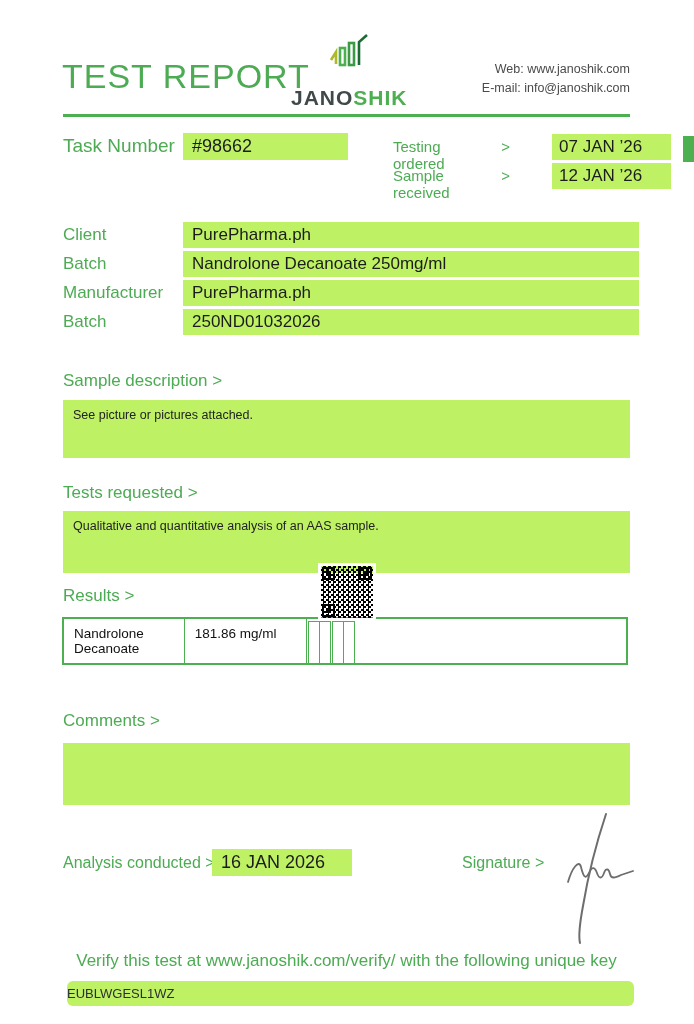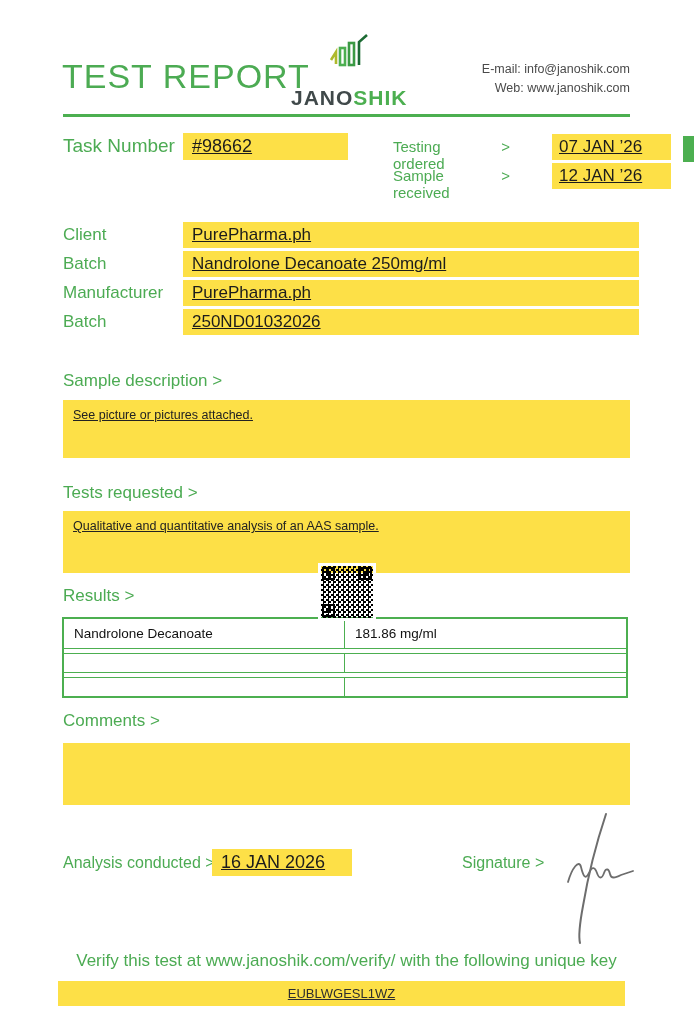--- a/index.html
+++ b/index.html
@@ -1,20 +1,20 @@
 <!DOCTYPE html>
 <html><head>
 <meta charset="utf-8">
 <style>
   html,body{margin:0;padding:0;background:#fff;}
   .page{position:relative;width:694px;height:1024px;background:#ffffff;overflow:hidden;
         font-family:"Liberation Sans", sans-serif;color:#1c1c1c;}
   .green{color:#4cab53;}
   .abs{position:absolute;}
-  .graybox{background:#fde047;text-decoration:underline;}
+  .graybox{background:#bef264;}
 
   
   .title{left:62px;top:57px;font-size:34px;letter-spacing:1px;font-weight:500;}
   .logo{left:291px;top:34px;width:116px;text-align:center;}
   .logo-text{font-size:21px;font-weight:bold;letter-spacing:1px;margin-top:10px;}
   .logo-jano{color:#40494a;}
   .logo-shik{color:#4caf50;}
   .contact{right:64px;top:60px;font-size:12.5px;color:#4a4a4a;text-align:right;line-height:1.55;}
   .divider{left:63px;top:114px;width:567px;height:3px;background:#4caf50;}
   .edge-tab{right:0;top:136px;width:11px;height:26px;background:#4caf50;}
@@ -30,21 +30,21 @@
 
   
   .info-label{left:63px;font-size:17px;}
   .info-box{left:183px;width:447px;height:26px;font-size:17px;line-height:26px;padding-left:9px;font-weight:500;}
 
   .heading{left:63px;font-size:17px;}
   .bodybox{left:63px;width:567px;font-size:12.5px;color:#222;padding:8px 10px;box-sizing:border-box;}
 
   
   .rtable{left:62px;top:617px;width:566px;border:2px solid #4caf50;box-sizing:border-box;
-          display:flex;flex-direction:column;gap:3px;background:#fff;}
+          display:flex;flex-direction:row;gap:3px;background:#fff;}
   .trow{display:flex;border:1px solid #4caf50;margin:-1px;}
   .trow + .trow{margin-top:2px;}
   .tcell{width:50%;box-sizing:border-box;font-size:13.5px;padding:7px 0 7px 10px;color:#111;}
   .tcell:first-child{border-right:1px solid #4caf50;}
   .trow.empty .tcell{padding:9px 0 9px 10px;font-size:11px;}
 
   
   .qr{left:321px;top:566px;width:52px;height:52px;background:
       conic-gradient(#000 25%, transparent 0 50%, #000 0 75%, transparent 0);
       background-size:5px 5px;outline:3px solid #fff;z-index:3;}
@@ -52,43 +52,43 @@
           background:#000 content-box;padding:2px;}
   .f1{left:1px;top:1px;} .f2{right:1px;top:1px;} .f3{left:1px;bottom:1px;}
 
   
   .analysis-label{left:63px;top:854px;font-size:16px;}
   .analysis-box{left:212px;top:849px;width:131px;height:27px;font-size:18px;font-weight:500;
                 line-height:27px;padding-left:9px;}
   .sig-label{left:462px;top:854px;font-size:16px;}
   .sig-svg{left:546px;top:808px;}
   .verify{left:63px;top:951px;width:567px;font-size:17px;text-align:center;white-space:nowrap;}
-  .key-box{left:58px;top:981px;width:567px;height:25px;font-size:13px;color:#2e2e2e;
-           line-height:25px;text-align:center;}
+  .key-box{left:67px;top:981px;width:567px;height:25px;font-size:13px;color:#2e2e2e;
+           line-height:25px;text-align:left;border-radius:6px;}
 </style>
 </head>
 <body>
 
 <div class="page">
 
   <div class="abs title green">TEST REPORT</div>
 
   <div class="abs logo">
     <svg width="48" height="38" viewBox="0 0 48 38">
       <polyline points="6,26 11,18 11,30" fill="none" stroke="#aeb92c" stroke-width="2.6"></polyline>
       <rect x="15" y="14" width="5" height="17" fill="none" stroke="#4caf50" stroke-width="2.6"></rect>
       <rect x="24" y="9" width="5" height="22" fill="none" stroke="#3b9a44" stroke-width="2.6"></rect>
       <polyline points="34,31 34,8 42,1" fill="none" stroke="#1c6b34" stroke-width="2.6"></polyline>
     </svg>
     <div class="logo-text"><span class="logo-jano">JANO</span><span class="logo-shik">SHIK</span></div>
   </div>
 
   <div class="abs contact">
+    <div>Web: www.janoshik.com</div>
     <div>E-mail: info@janoshik.com</div>
-    <div>Web: www.janoshik.com</div>
   </div>
 
   <div class="abs divider"></div>
   <div class="abs edge-tab"></div>
 
   <div class="abs task-label green">Task Number</div>
   <div class="abs task-box graybox">#98662</div>
 
   <div class="abs pair-label pl1 green">
     <span>Testing ordered</span>

